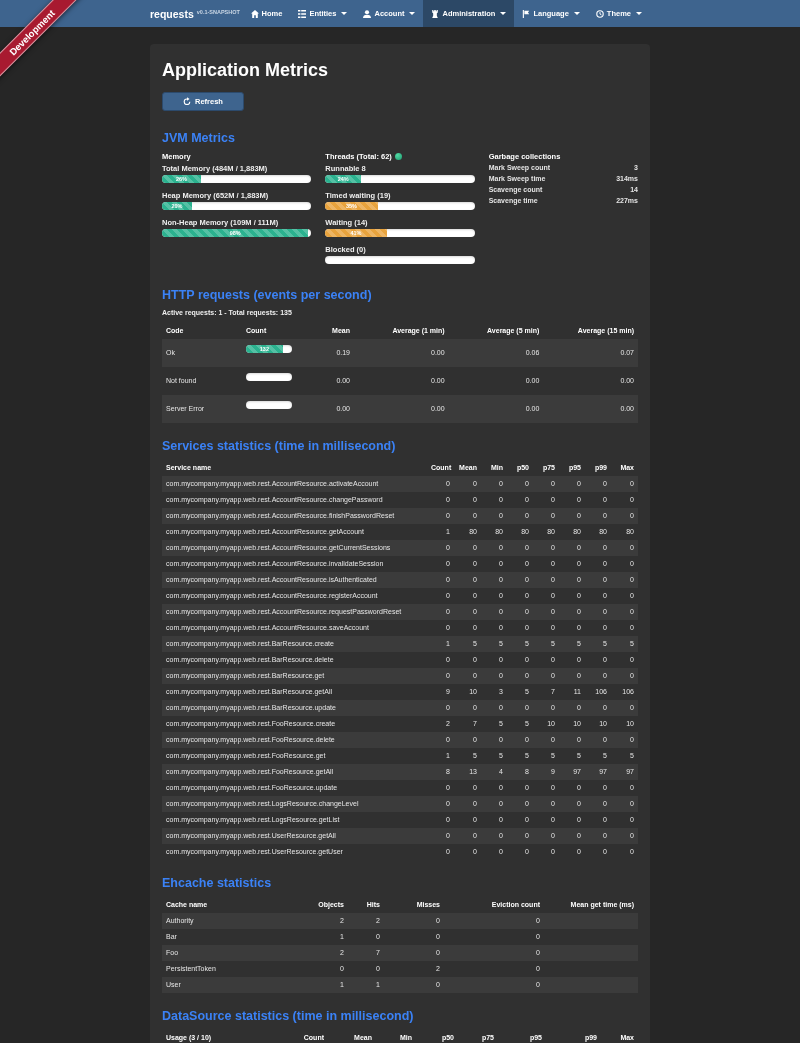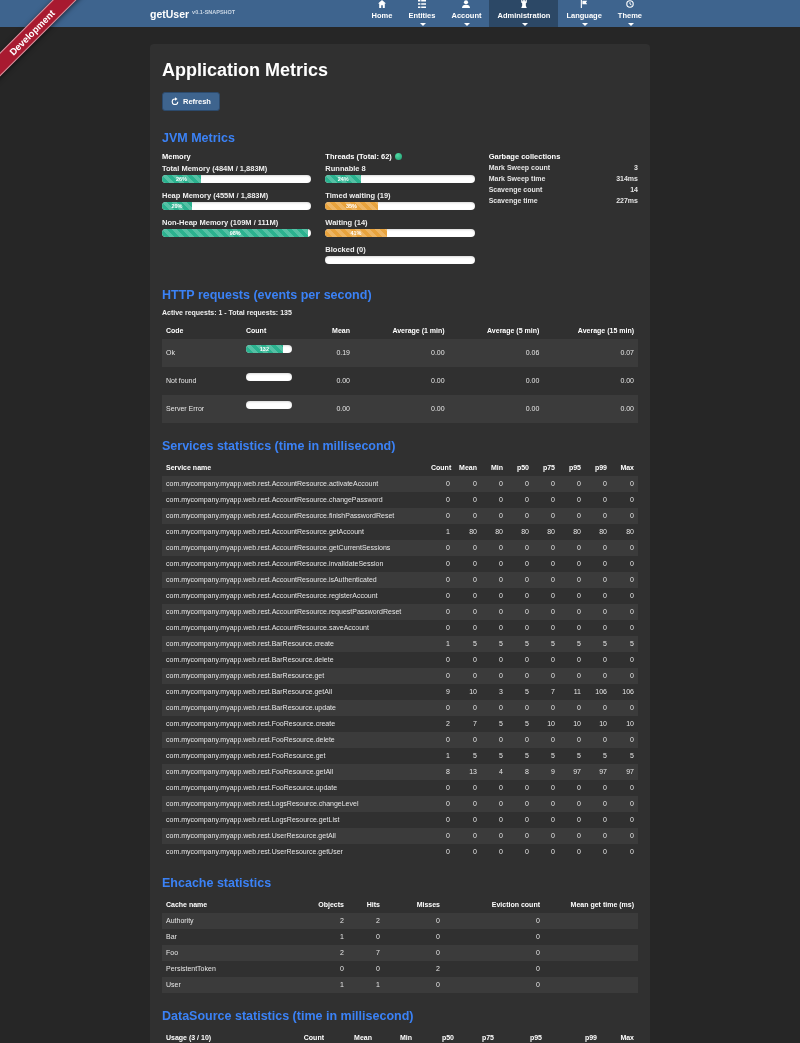--- a/index.html
+++ b/index.html
@@ -15,32 +15,32 @@
     font-size:9.5px; font-weight:bold; padding:2px 0;
     border-top:1px solid rgba(255,255,255,.55); border-bottom:1px solid rgba(255,255,255,.55);
     box-shadow:0 1px 5px rgba(0,0,0,.6); z-index:20; }
   
   .navbar { height:27px; background:#3e648e; width:100%; }
   .navbar-inner { width:500px; height:100%; margin:0 auto; display:flex; align-items:stretch; }
   .brand { display:flex; align-items:center; color:#fff; font-size:10.5px; font-weight:bold; cursor:pointer; }
   .brand .version { font-size:5.5px; font-weight:bold; color:#c9d6e4; margin-left:3px; margin-top:-4px; }
   .nav-menu { margin-left:auto; display:flex; }
   .nav-item { display:flex; align-items:center; gap:3px; padding:0 8px; color:#fff;
-    font-size:7.5px; font-weight:bold; cursor:pointer; white-space:nowrap;flex-direction:column; }
+    font-size:7.5px; font-weight:bold; cursor:pointer; white-space:nowrap; }
   .nav-item.active { background:rgba(0,0,0,.28); }
   .nav-item svg { display:block; }
   .caret { display:inline-block; width:0; height:0; border-left:3px solid transparent;
     border-right:3px solid transparent; border-top:3.5px solid #fff; margin-left:2px; }
   
   .panel { width:500px; margin:17px auto 12px; background:#303030; border-radius:4px; padding:12px; }
   h1 { color:#fff; font-size:18px; font-weight:bold; margin:4px 0 10px; }
   h2 { color:#3b82f6; font-size:12.5px; font-weight:bold; margin:16px 0 7px; }
   .btn-refresh { display:inline-flex; align-items:center; gap:4px; background:#3e648e;
     border:1px solid #2c4a6c; border-radius:3px; color:#fff; font-family:inherit;
-    font-size:7.5px; font-weight:bold; padding:4px 8px; cursor:pointer; margin-bottom:4px; }
+    font-size:7.5px; font-weight:bold; padding:4px 20px; cursor:pointer; margin-bottom:4px; }
   
   .jvm-grid { display:grid; grid-template-columns:1fr 1fr 1fr; gap:0 14px; }
   .col-title { color:#fff; font-size:7.5px; font-weight:bold; margin-bottom:1px;
     display:flex; align-items:center; gap:3px; }
   .metric-label { color:#efefef; font-size:7.5px; font-weight:bold; margin:3px 0 2px; }
   .bar-track { height:8px; background:#fff; border-radius:4px; overflow:hidden;
     box-shadow:inset 0 1px 2px rgba(0,0,0,.15); margin-bottom:8px; }
   .bar-fill { height:100%; color:#fff; font-size:5.5px; font-weight:bold; line-height:8px;
     text-align:center; white-space:nowrap; overflow:hidden;
     background-image:linear-gradient(45deg, rgba(255,255,255,.2) 25%, transparent 25%,
@@ -63,21 +63,21 @@
   .cell-bar { width:46px; }
 </style>
 </head>
 <body>
 
 <div class="ribbon">Development</div>
 
 <div class="navbar">
   <div class="navbar-inner">
     <div class="brand">
-      <span>getUser</span>
+      <span>requests</span>
       <span class="version">v0.1-SNAPSHOT</span>
     </div>
     <div class="nav-menu">
       <div class="nav-item">
         <svg width="8" height="8" viewBox="0 0 10 10">
             <path d="M5 0L10 4.5H8.5V10H6V6.5H4V10H1.5V4.5H0Z" fill="currentColor"></path>
           </svg>
         <span>Home</span>
       </div>
       <div class="nav-item">
@@ -139,21 +139,21 @@
       <div>
 
           <div>
             <div class="metric-label">Total Memory (484M / 1,883M)</div>
             <div class="bar-track">
               <div class="bar-fill success" style="width: 26%;">26%</div>
             </div>
           </div>
 
           <div>
-            <div class="metric-label">Heap Memory (455M / 1,883M)</div>
+            <div class="metric-label">Heap Memory (652M / 1,883M)</div>
             <div class="bar-track">
               <div class="bar-fill success" style="width: 20%;">20%</div>
             </div>
           </div>
 
           <div>
             <div class="metric-label">Non-Heap Memory (109M / 111M)</div>
             <div class="bar-track">
               <div class="bar-fill success" style="width: 98%;">98%</div>
             </div>

